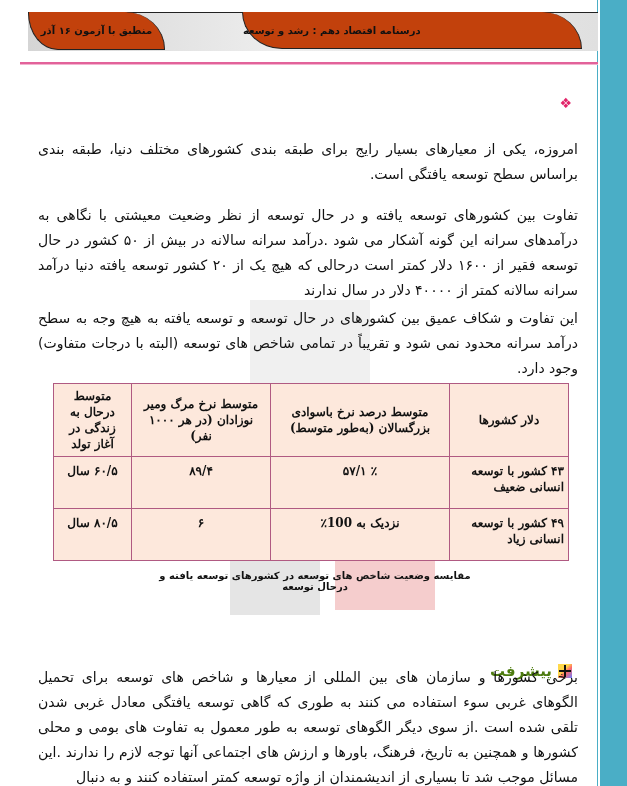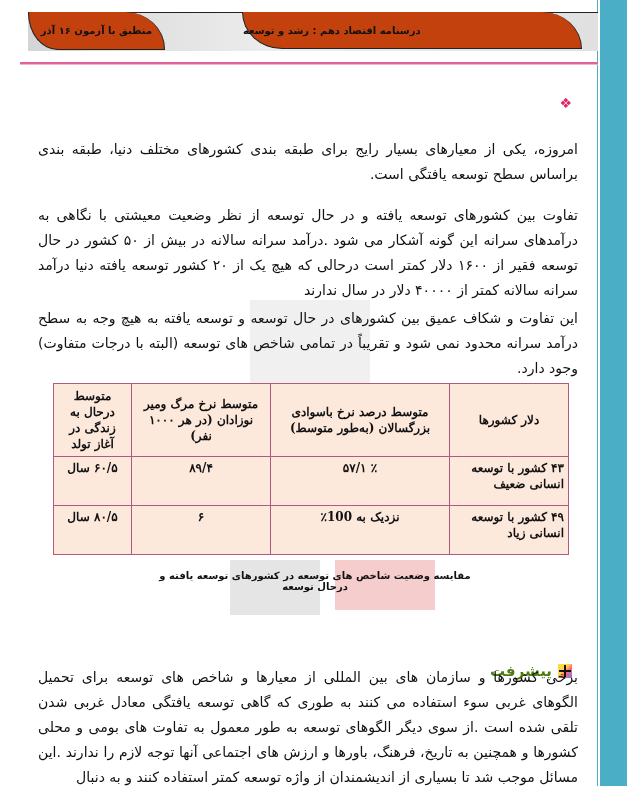--- a/index.html
+++ b/index.html
@@ -85,21 +85,21 @@
     position: absolute; top: 383px; left: 53px; width: 516px;
     border-collapse: collapse; direction: rtl;
     font-family: "DejaVu Serif", serif; font-size: 12px;
     background: #fde8dc;
   }
   table.data-table td, table.data-table th {
     border: 1.5px solid #b05a82; text-align: center; vertical-align: middle;
     padding: 3px 4px; line-height: 16px; font-weight: bold;
   }
   table.data-table th { height: 66px; font-weight: bold; }
-  table.data-table td { height: 42px; vertical-align: top; }
+  table.data-table td { height: 42px; vertical-align: top; padding-top: 6px; }
   table.data-table td.group { text-align: right; }
   .caption {
     position: absolute; top: 570px; left: 150px; width: 330px; text-align: center; direction: rtl;
     font-size: 10px; font-weight: bold; color: #111;
   }
 </style>
 </head>
 <body>
 
 <div class="watermark-body"></div>

